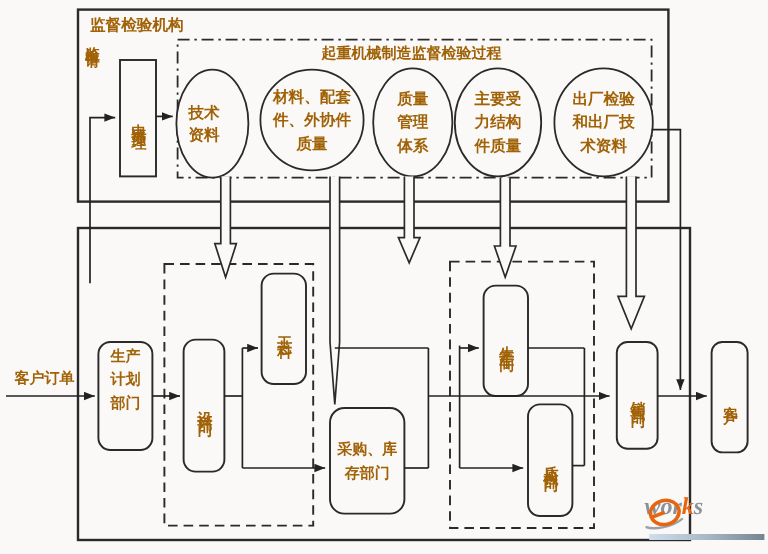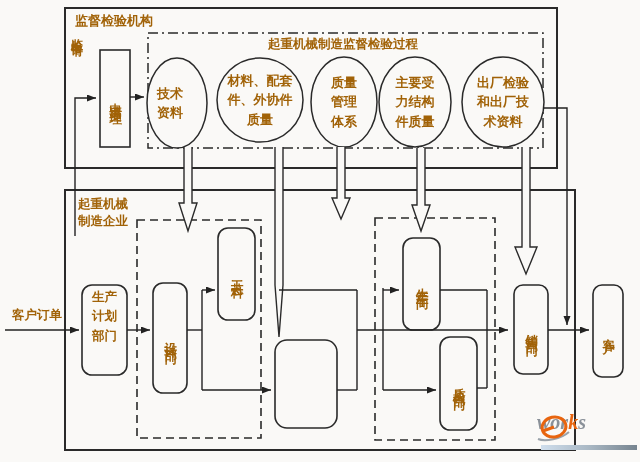--- a/index.html
+++ b/index.html
@@ -100,29 +100,29 @@
 <div class="txt c pre ell" style="left:311px;top:57px;width:66px;height:90px;">质量
 管理
 体系</div>
 <div class="txt c pre ell" style="left:379px;top:57px;width:72px;height:90px;">主要受
 力结构
 件质量</div>
 <div class="txt c pre ell" style="left:462px;top:57px;width:82px;height:90px;">出厂检验
 和出厂技
 术资料</div>
 
-<div class="txt pre" style="left:78px;top:196px;font-size:12.5px;line-height:1.35;">起重机械
-制造企业</div>
 <div class="txt" style="left:12px;top:307px;text-align:center;">客户订单</div>
 
 <div class="txt c pre" style="left:82px;top:285px;width:45px;height:64px;line-height:1.55;">生产
 计划
 部门</div>
 <div class="txt c v" style="left:153px;top:283px;width:34px;height:110px;">设计部门</div>
 <div class="txt c v" style="left:218px;top:228px;width:37px;height:92px;">工艺科</div>
+<div class="txt c pre" style="left:275px;top:340px;width:62px;height:88px;line-height:1.6;">采购、库
+存部门</div>
 <div class="txt c v" style="left:403px;top:238px;width:37px;height:92px;">生产车间</div>
 <div class="txt c v" style="left:440px;top:337px;width:37px;height:93px;">质检部门</div>
 <div class="txt c v" style="left:514px;top:285px;width:34px;height:89px;">销售部门</div>
 <div class="txt c v" style="left:593px;top:285px;width:30px;height:92px;">客户</div>
 
 <div class="logo">
   <div class="logo-row">
     <svg width="34" height="32" viewBox="0 0 34 32">
       <path d="M1,27 C8,30 24,27 32,20" stroke="#9aa2aa" stroke-width="2" fill="none"></path>
       <ellipse cx="17" cy="15" rx="12" ry="10" fill="none" stroke="#e8650f" stroke-width="3" transform="rotate(-12 17 15)"></ellipse>

